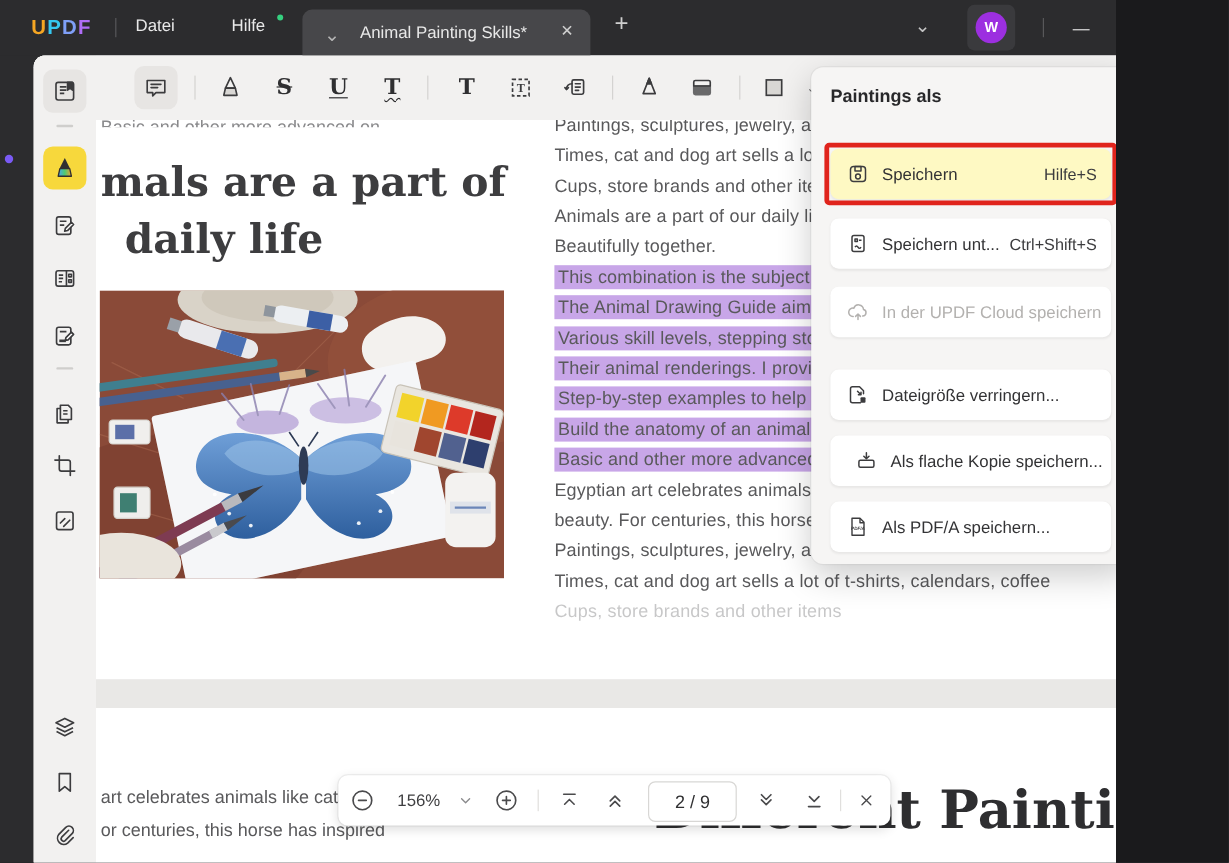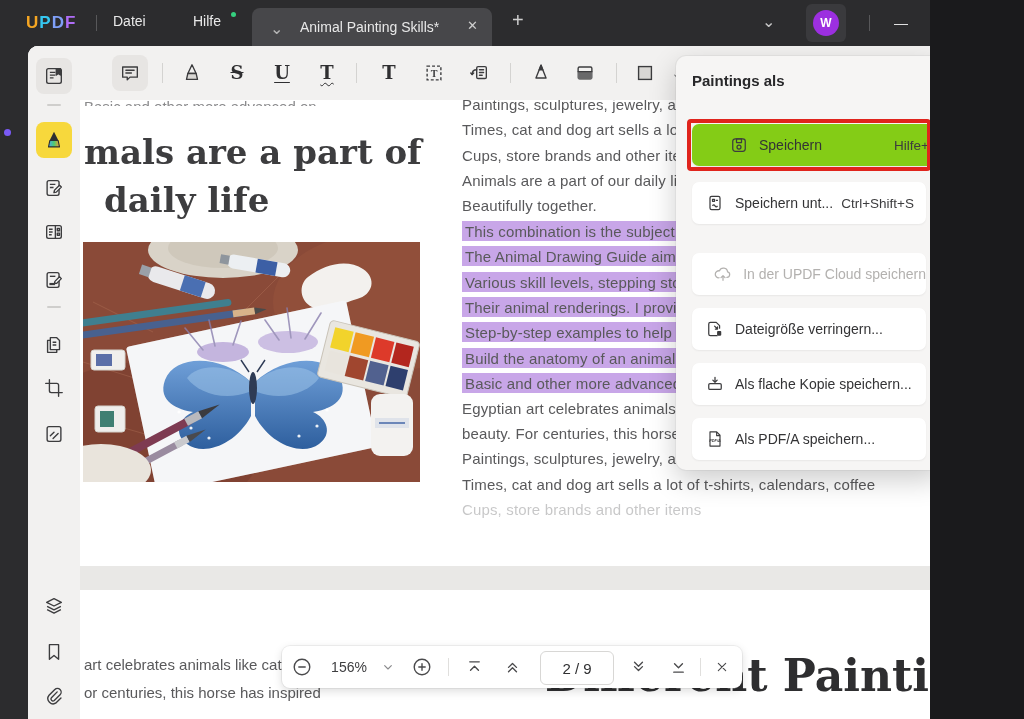--- a/index.html
+++ b/index.html
@@ -59,21 +59,21 @@
   .small-chev{position:absolute;color:#6b6b6d;font-size:10px;}
   
   .panel{position:absolute;left:648px;top:10px;width:266px;height:414px;background:#f6f5f4;
          border-radius:10px;box-shadow:0 10px 28px rgba(0,0,0,.20), 0 0 0 1px rgba(0,0,0,.04);z-index:7;}
   .panel-title{position:absolute;left:16px;top:16px;font-size:15px;font-weight:bold;color:#28282a;}
   .menu-item{position:absolute;left:16px;width:234px;height:42px;background:#fff;border-radius:7px;
              box-shadow:0 1px 2px rgba(0,0,0,.06);display:flex;align-items:center;color:#333335;}
   .menu-item .mi-ic{margin:0 10px 0 13px;width:20px;height:20px;color:#3c3c3e;flex:0 0 auto;}
   .menu-item .mi-label{font-size:14px;white-space:nowrap;}
   .menu-item .mi-short{margin-left:auto;margin-right:12px;font-size:13.5px;color:#3c3c3e;}
-  .menu-item.sel{background:#84cc16;padding-left:24px;}
+  .menu-item.sel{background:#fef9c3;}
   .menu-item.disabled{color:#b3b1af;}
   .menu-item.disabled .mi-ic{color:#b3b1af;}
   .red-box{position:absolute;left:11px;top:63px;width:244px;height:52px;border:4px solid #e0241c;
            border-radius:4px;z-index:9;pointer-events:none;box-sizing:border-box;}
   
   .zoombar{position:absolute;left:254px;top:600px;width:460px;height:42px;background:#fff;border-radius:8px;
            box-shadow:0 3px 10px rgba(0,0,0,.14), 0 0 0 1px rgba(0,0,0,.05);z-index:6;color:#4a4a4c;}
   .zb{position:absolute;top:50%;transform:translateY(-50%);display:flex;align-items:center;justify-content:center;}
   .zb-text{font-size:14px;color:#3e3e40;}
   .pagebox{position:absolute;left:258px;top:5px;width:72px;height:32px;border:1px solid #d8d7d5;border-radius:6px;
@@ -667,33 +667,33 @@
           <span class="mi-label">Speichern</span>
           <span class="mi-short">Hilfe+S</span>
         </div>
         <div class="menu-item" style="top: 126px;">
           <svg class="ic mi-ic" style="width: 20px; height: 20px;">
             <use href="#i-save-as"></use>
           </svg>
           <span class="mi-label">Speichern unt...</span>
           <span class="mi-short">Ctrl+Shift+S</span>
         </div>
-        <div class="menu-item disabled" style="top: 197px; justify-content: flex-end;">
+        <div class="menu-item disabled" style="top: 183px;">
           <svg class="ic mi-ic" style="width: 20px; height: 20px;">
             <use href="#i-cloud-upload"></use>
           </svg>
           <span class="mi-label">In der UPDF Cloud speichern</span>
         </div>
         <div class="menu-item" style="top: 252px;">
           <svg class="ic mi-ic" style="width: 20px; height: 20px;">
             <use href="#i-compress"></use>
           </svg>
           <span class="mi-label">Dateigröße verringern...</span>
         </div>
-        <div class="menu-item" style="top: 307px;">
+        <div class="menu-item" style="top: 307px; justify-content: center;">
           <svg class="ic mi-ic" style="width: 20px; height: 20px;">
             <use href="#i-flatten"></use>
           </svg>
           <span class="mi-label">Als flache Kopie speichern...</span>
         </div>
         <div class="menu-item" style="top: 362px;">
           <svg class="ic mi-ic" style="width: 20px; height: 20px;">
             <use href="#i-pdfa"></use>
           </svg>
           <span class="mi-label">Als PDF/A speichern...</span>

